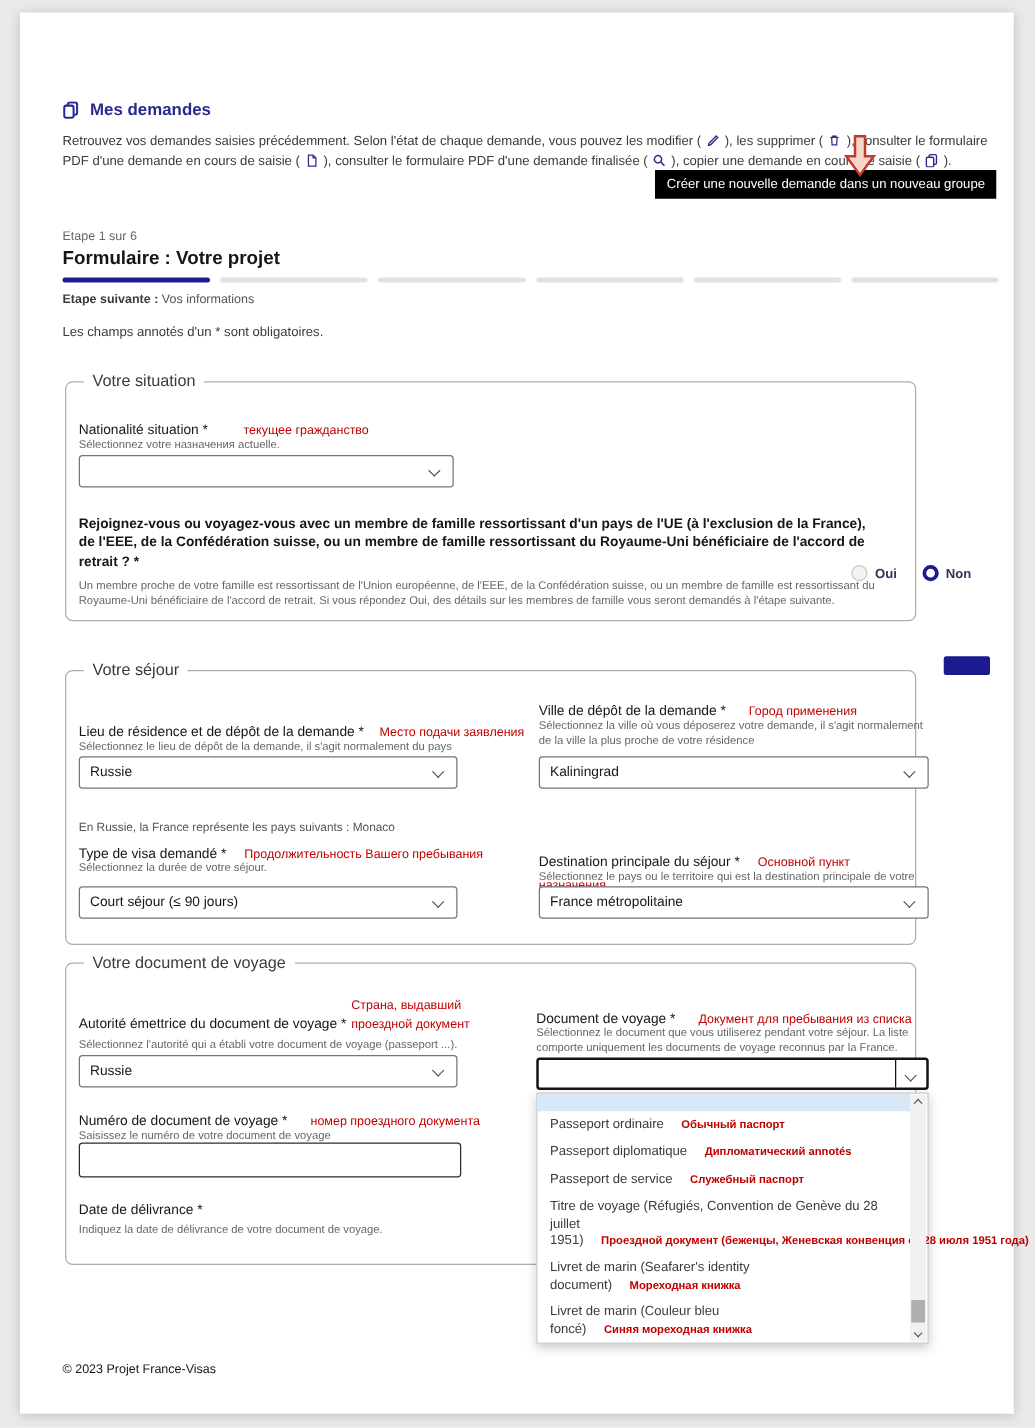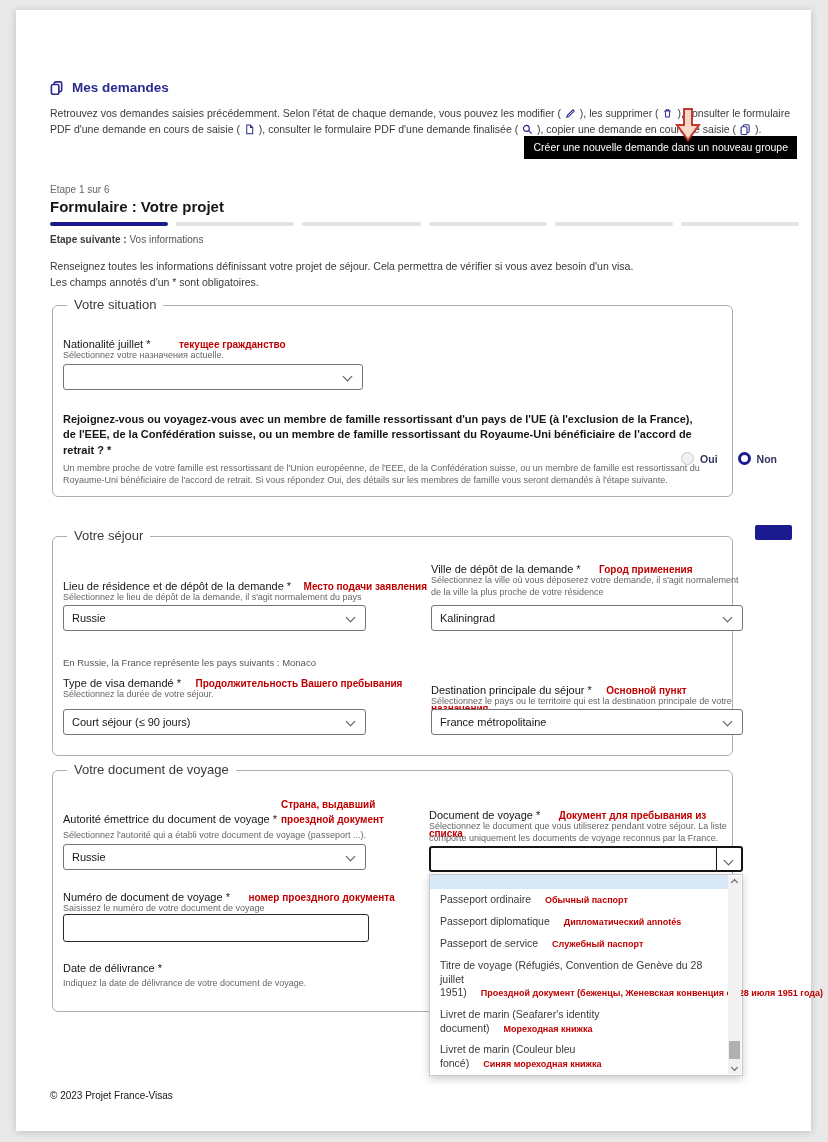--- a/index.html
+++ b/index.html
@@ -24,21 +24,21 @@
   .next-step { left:34px; top:224px; font-size:10px; color:#555; }
   .next-step b { color:#3a3a3a;margin-top:32px; }
 
   .instructions { left:34px; top:248px; width:749px; font-size:10.5px; color:#3a3a3a; line-height:1.55; }
 
   
   .fs { position:absolute; left:36px; width:681px; border:1px solid #adadad; border-radius:6px; background:#fff; }
   .fs .legend { position:absolute; left:14px; top:-9px; background:#fff; padding:0 7px; font-size:13px; color:#3a3a3a; }
 
   .lbl { font-size:11px; color:#161616; }
-  .ann { font-size:10px; font-weight:bold; color:#c00000; }
+  .ann { font-size:10px; font-weight:normal; color:#c00000; }
   .helper { font-size:9px; color:#666; line-height:1.35; }
 
   .select { position:absolute; height:26px; border:1px solid #757575; border-radius:3px; background:#fff; font-size:11px; color:#161616; display:flex; align-items:center; padding:0 26px 0 8px; cursor:pointer; }
   .select .chev { position:absolute; right:11px; top:8px; width:7px; height:7px; border-right:1.5px solid #555; border-bottom:1.5px solid #555; transform:rotate(45deg); }
   .select.focused { border:2px solid #141414; }
   .select.focused .chev-box { position:absolute; right:0; top:0; bottom:0; width:25px; border-left:1px solid #141414; }
   .select.focused .chev { right:9px; top:9px; }
 
   .txt-input { position:absolute; height:28px; border:1px solid #2c2c2c; border-radius:3px; background:#fff; }
 
@@ -122,28 +122,27 @@
     <div class="seg"></div>
     <div class="seg"></div>
     <div class="seg"></div>
   </div>
   <div class="abs next-step">
     <b>Etape suivante :</b>
     <span>Vos informations</span>
   </div>
 
   <div class="abs instructions">
-    <div>Renseignez toutes les informations définissant votre projet de séjour. Cela permettra de vérifier si vous avez besoin d'un visa.</div>
     <div>Les champs annotés d'un * sont obligatoires.</div>
   </div>
 
   <div class="fs" style="top:295px; height:192px;">
     <span class="legend">Votre situation</span>
     <div class="abs" style="left:10px; top:28px;">
-      <span class="lbl">Nationalité juillet *</span>
+      <span class="lbl">Nationalité situation *</span>
       <span class="ann" style="margin-left:24px;">текущее гражданство</span>
     </div>
     <div class="abs helper" style="left:10px; top:43px;">Sélectionnez votre назначения actuelle.</div>
     <div class="select" style="left:10px; top:58px; width:300px;">
       <span></span>
       <span class="chev"></span>
     </div>
     <div class="abs" style="left:10px; top:106px; width:716px;">
       <div class="q-text">Rejoignez-vous ou voyagez-vous avec un membre de famille ressortissant d'un pays de l'UE (à l'exclusion de la France), de l'EEE, de la Confédération suisse, ou un membre de famille ressortissant du Royaume-Uni bénéficiaire de l'accord de retrait ? *</div>
       <div class="helper" style="margin-top:4px; width:640px;">Un membre proche de votre famille est ressortissant de l'Union européenne, de l'EEE, de la Confédération suisse, ou un membre de famille est ressortissant du Royaume-Uni bénéficiaire de l'accord de retrait. Si vous répondez Oui, des détails sur les membres de famille vous seront demandés à l'étape suivante.</div>

